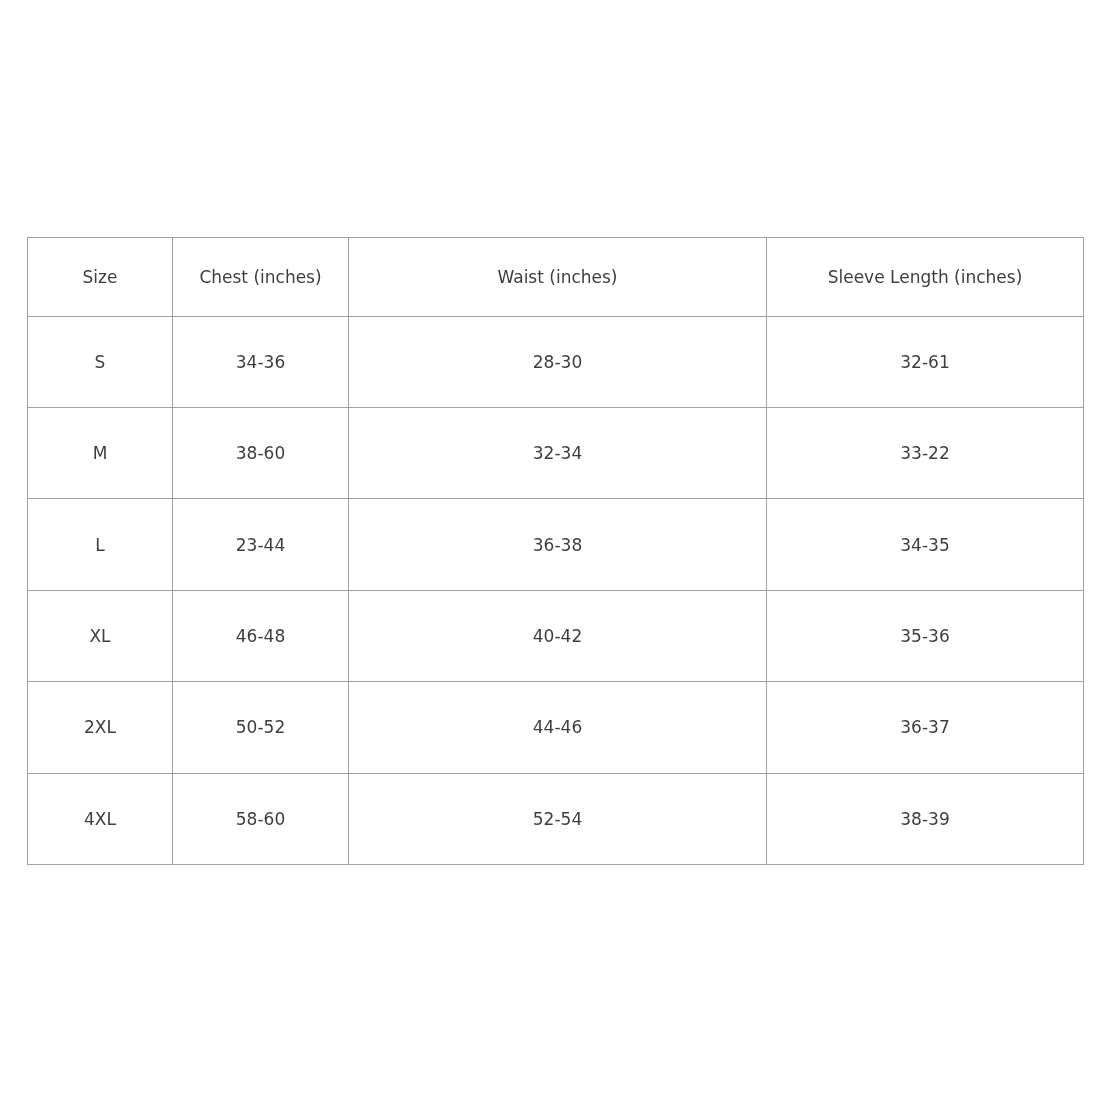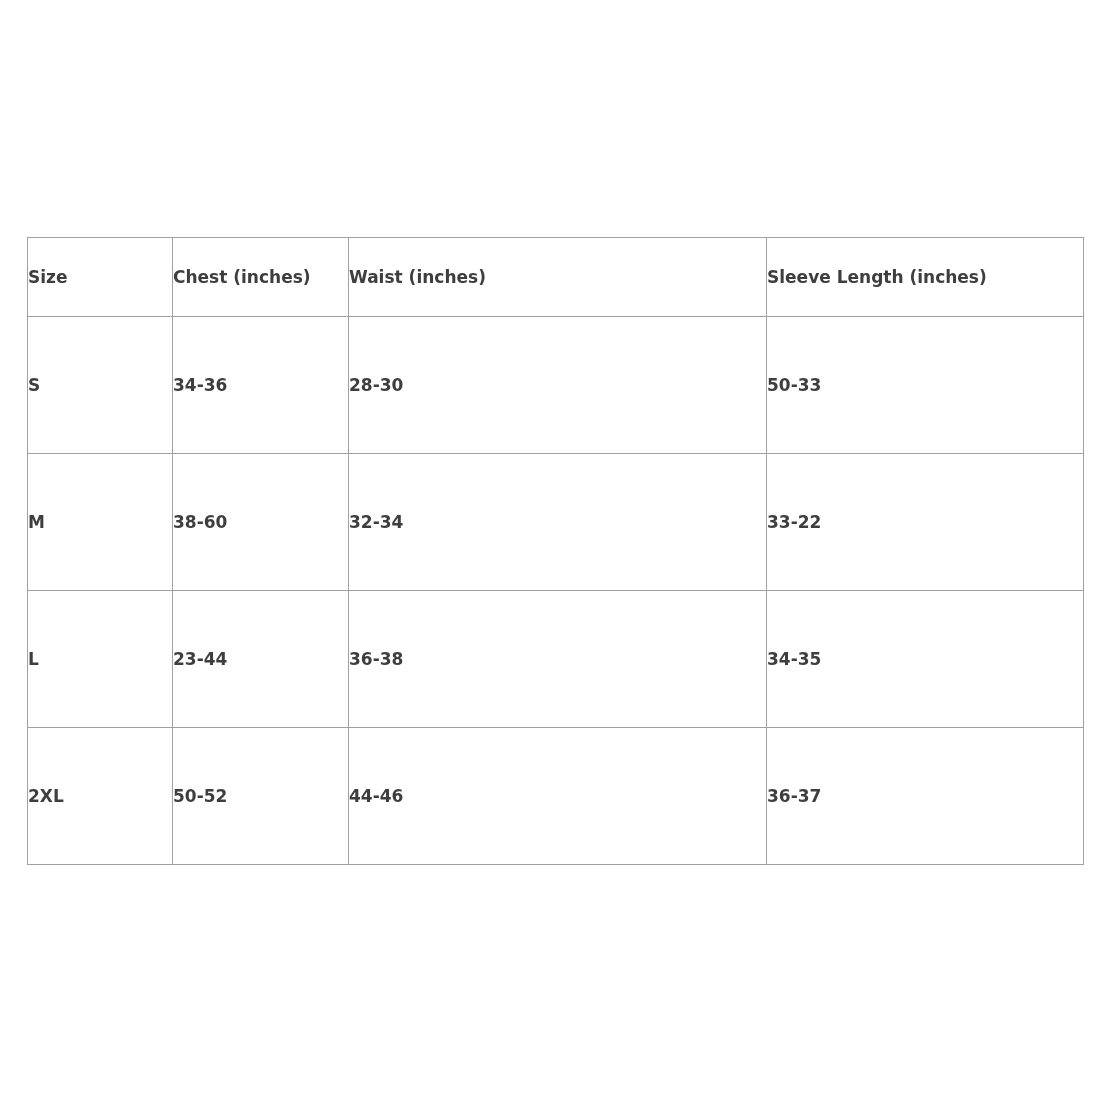--- a/index.html
+++ b/index.html
@@ -20,23 +20,23 @@
     top: 237px;
     width: 1056px;
     height: 628px;
     border-collapse: collapse;
     table-layout: fixed;
     font-size: 17px;
   }
   table.size-chart th,
   table.size-chart td {
     border: 1px solid var(--border, #a0a0a0);
-    text-align: left;
+    text-align: center;
     vertical-align: middle;
-    font-weight: 700;
+    font-weight: 400;
     padding: 0;
     background: var(--background, #ffffff);
   }
   table.size-chart tr {
     height: 78.5px;
   }
   col.c-size   { width: 145px; }
   col.c-chest  { width: 176px; }
   col.c-waist  { width: 418px; }
   col.c-sleeve { width: 317px; }
@@ -57,34 +57,46 @@
       <th>Chest (inches)</th>
       <th>Waist (inches)</th>
       <th>Sleeve Length (inches)</th>
     </tr>
   </thead>
   <tbody>
     <tr>
       <td>S</td>
       <td>34-36</td>
       <td>28-30</td>
-      <td>50-33</td>
+      <td>32-61</td>
     </tr>
     <tr>
       <td>M</td>
       <td>38-60</td>
       <td>32-34</td>
       <td>33-22</td>
     </tr>
     <tr>
       <td>L</td>
       <td>23-44</td>
       <td>36-38</td>
       <td>34-35</td>
     </tr>
     <tr>
+      <td>XL</td>
+      <td>46-48</td>
+      <td>40-42</td>
+      <td>35-36</td>
+    </tr>
+    <tr>
       <td>2XL</td>
       <td>50-52</td>
       <td>44-46</td>
       <td>36-37</td>
     </tr>
+    <tr>
+      <td>4XL</td>
+      <td>58-60</td>
+      <td>52-54</td>
+      <td>38-39</td>
+    </tr>
   </tbody>
 </table>
 
 </body></html>

